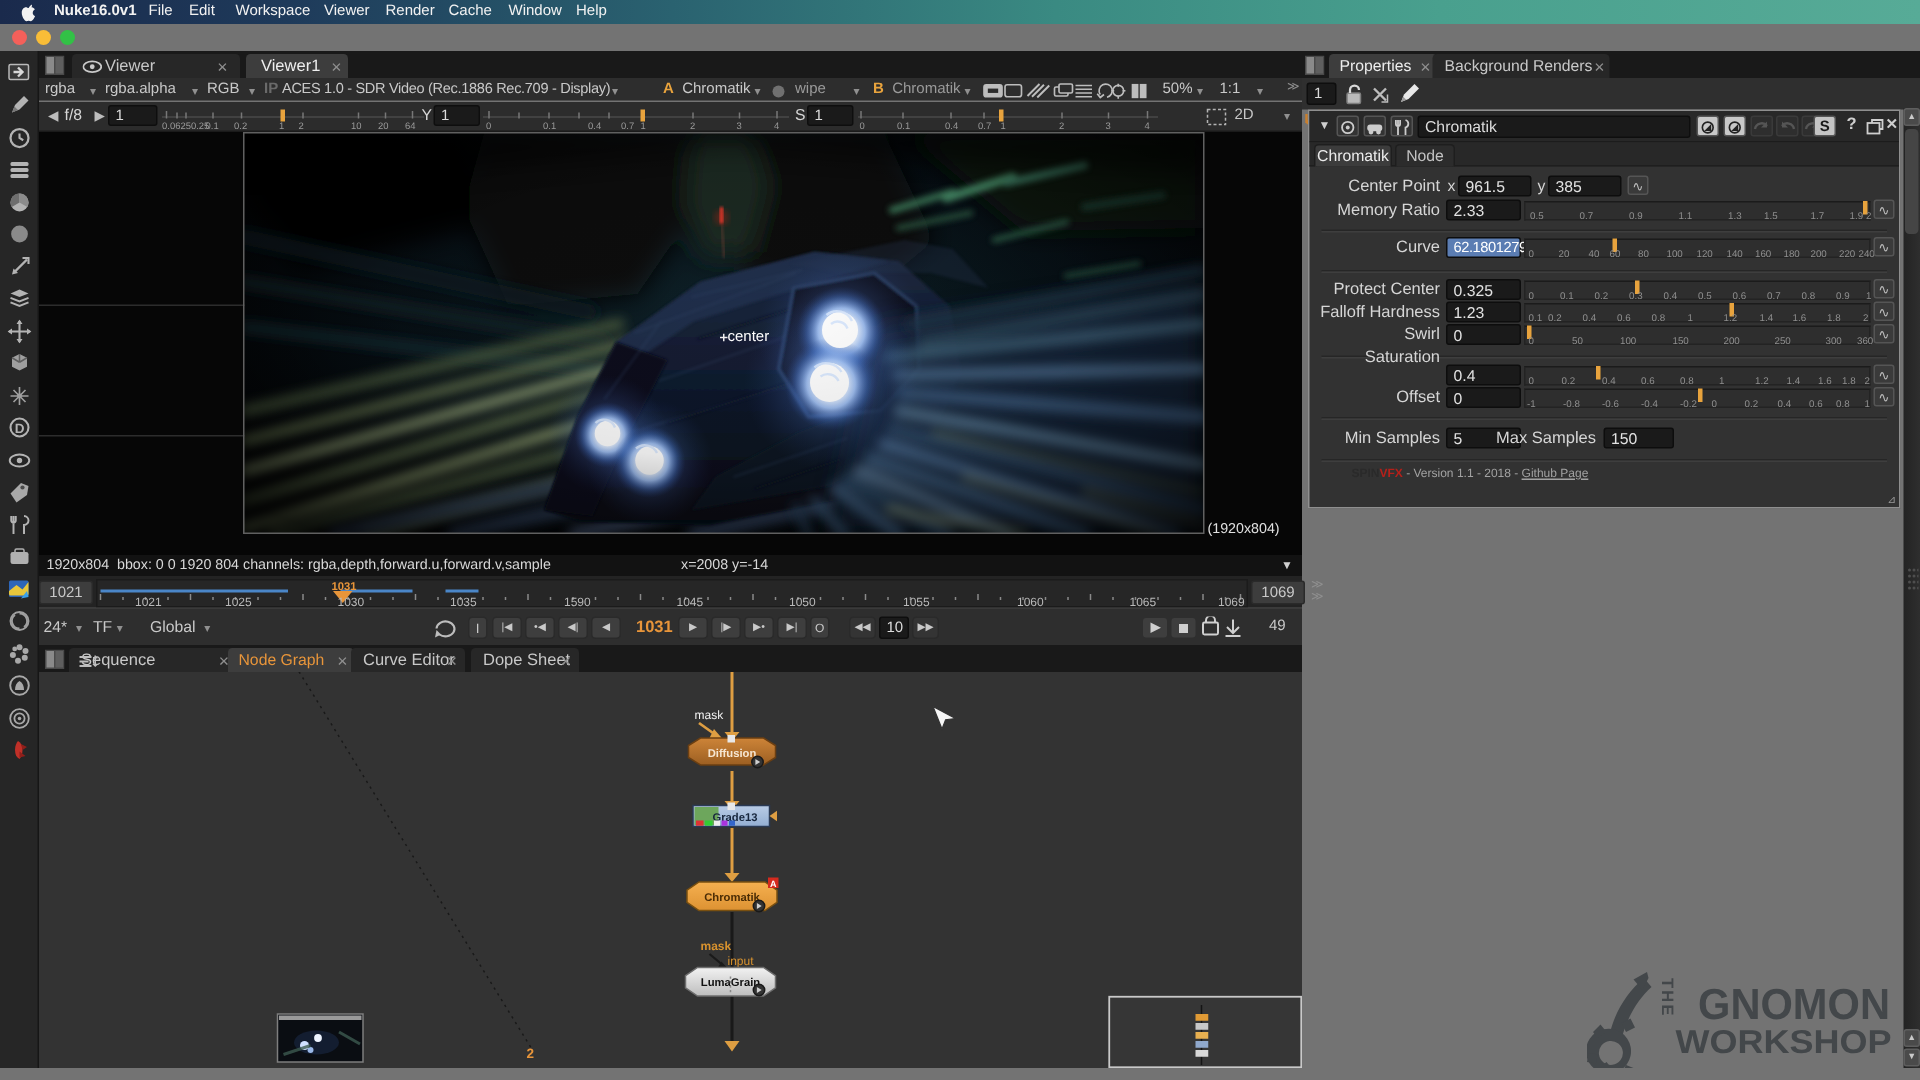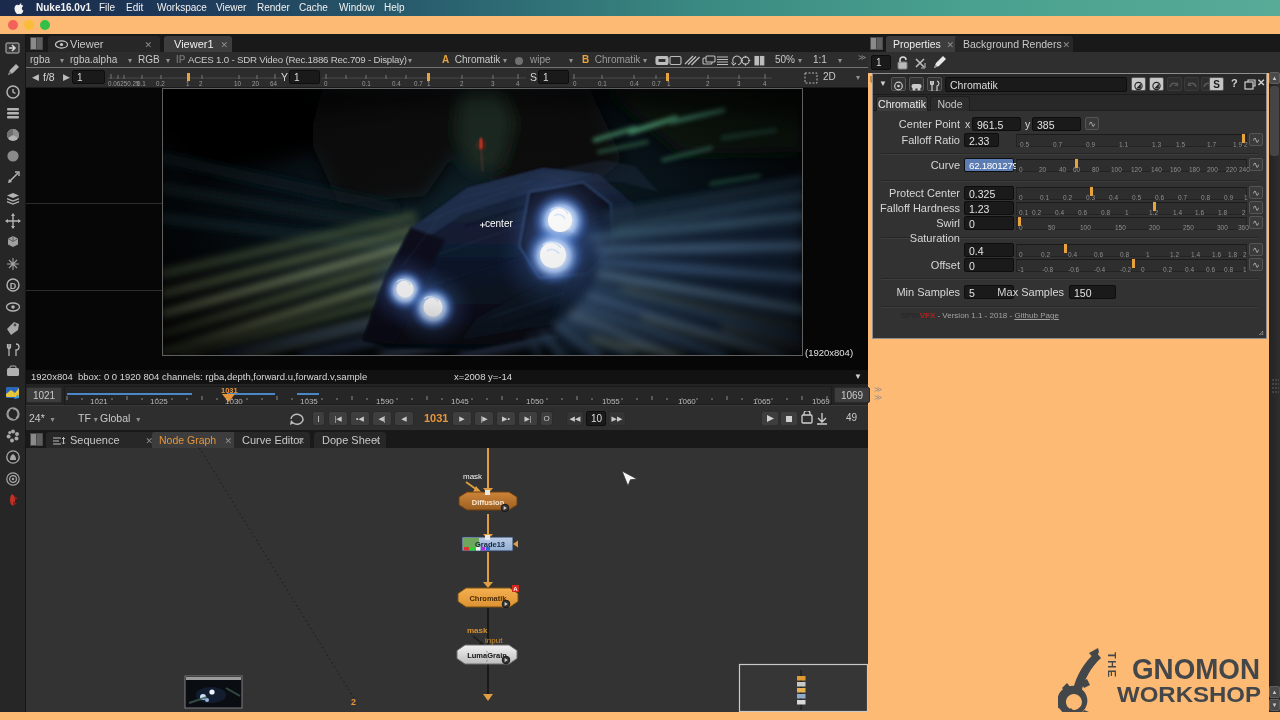--- a/index.html
+++ b/index.html
@@ -1,18 +1,18 @@
 <!DOCTYPE html>
 <html><head>
 <meta charset="utf-8">
 <style>
 *{margin:0;padding:0;box-sizing:border-box}
 html,body{width:1280px;height:720px;overflow:hidden;background:#2f2f2f;font-family:"Liberation Sans",sans-serif}
 .abs{position:absolute}
-#stage{position:relative;width:1280px;height:720px;background:#fdba74}
+#stage{position:relative;width:1280px;height:720px;background:#737373}
 
 #menubar{left:0;top:0;width:1280px;height:16px;letter-spacing:0;background:linear-gradient(90deg,#1a2a4c 0%,#1e3a5a 15%,#2a6270 35%,#3a8a82 55%,#49a08e 75%,#57ab97 100%);color:#f2f2f2;font-size:10px;line-height:16px;white-space:nowrap}
 #menubar b{font-weight:bold}
 #menubar span{position:absolute;top:0}
 #titlebar{left:0;top:16px;width:1280px;height:18px;background:linear-gradient(#454545,#393939);border-bottom:1px solid #161616;color:#b4b4b4;font-size:10px;font-weight:bold;line-height:18px;text-align:center}
 .tl{position:absolute;top:20px;width:10px;height:10px;border-radius:50%}
 
 .tabbar{background:#191919;height:18px}
 .tab{position:absolute;top:2px;height:16px;border-radius:3px 3px 0 0;font-size:11px;color:#c8c8c8;line-height:16px}
 .tab .x{color:#8f8f8f;font-size:9px}
@@ -489,21 +489,21 @@
 <div class="tick-lbl" style="left:576px;top:13px">1055</div>
 <div class="tick-lbl" style="left:652px;top:13px">1060</div>
 <div class="tick-lbl" style="left:727px;top:13px">1065</div>
 <div class="tick-lbl" style="left:786px;top:13px">1069</div>
 <div class="field" style="left:808px;top:3px;width:36px;height:16px;background:#3d3d3d;border-color:#2a2a2a;text-align:center;padding:0;line-height:15px;color:#c9c9c9">1069</div>
 <span class="abs" style="left:848px;top:2px;color:#8f8f8f;font-size:8px;line-height:8px">≫<br>≫</span>
 </div>
 
 <div class="abs" id="transport">
 <span class="ddown" style="left:3px;top:6px">24* &nbsp;<span class="arr">▾</span></span>
-<span class="ddown" style="left:52px;top:6px">TF <span class="arr">▾</span></span>
+<span class="ddown" style="left:36px;top:6px">TF <span class="arr">▾</span></span>
 <span class="ddown" style="left:74px;top:6px">Global &nbsp;<span class="arr">▾</span></span>
 <svg class="abs" style="left:262px;top:6px" width="20" height="14">
         <path d="M3 7a6 5 0 1 1 2 4" stroke="#bdbdbd" stroke-width="1.4" fill="none"></path>
         <path d="M2 13l4-2-3-3z" fill="#bdbdbd"></path>
       </svg>
 <div class="btn" style="left:286px;top:5px;width:13px;height:15px;font-size:9px;line-height:14px">I</div>
 <div class="btn" style="left:302px;top:5px;width:20px;height:15px;font-size:7px;line-height:14px">|◀</div>
 <div class="btn" style="left:324px;top:5px;width:20px;height:15px;font-size:7px;line-height:14px">•◀</div>
 <div class="btn" style="left:346px;top:5px;width:20px;height:15px;font-size:7px;line-height:14px">◀|</div>
 <div class="btn" style="left:368px;top:5px;width:20px;height:15px;font-size:7px;line-height:14px">◀</div>
@@ -527,21 +527,21 @@
 </svg>
 <span class="abs" style="left:820px;top:6px;color:#c9c9c9;font-size:10px">49</span>
 </div>
 
 <div class="abs tabbar" id="ntabs">
 <svg class="abs" style="left:4px;top:3px" width="13" height="13">
         <rect width="13" height="13" fill="#4a4a4a"></rect>
         <rect x="1" y="1" width="5" height="11" fill="#8a8a8a"></rect>
         <rect x="7" y="1" width="5" height="11" fill="#5e5e5e"></rect>
       </svg>
-<div class="tab" style="left:20px;width:114px;background:#272727;padding-left:24px">Sequence <span class="x" style="position:absolute;right:7px;top:1px">✕</span>
+<div class="tab" style="left:20px;width:114px;background:#272727;padding-left:8px">Sequence <span class="x" style="position:absolute;right:7px;top:1px">✕</span>
 <svg class="abs" style="left:6px;top:3px" width="14" height="11">
           <path d="M1 3h8M1 6h6M1 9h8" stroke="#bdbdbd" stroke-width="1.2"></path>
           <path d="M11.5 2v7M10 7.5l1.5 1.5L13 7.5M10 3.5h3" stroke="#bdbdbd" stroke-width="1"></path>
         </svg>
 </div>
 <div class="tab" style="left:126px;width:84px;background:#3d3d3d;color:#e8953a;padding-left:7px;font-size:10.5px">Node Graph <span class="x" style="position:absolute;right:4px;top:1px">✕</span></div>
 <div class="tab" style="left:208px;width:76px;background:#272727;padding-left:8px">Curve Editor <span class="x" style="position:absolute;right:5px;top:1px">✕</span></div>
 <div class="tab" style="left:288px;width:72px;background:#272727;padding-left:8px">Dope Sheet <span class="x" style="position:absolute;right:5px;top:1px">✕</span></div>
 </div>
 
@@ -719,22 +719,22 @@
 <div class="abs" style="left:3px;top:1px;width:52px;height:15px;background:#3c3c3c;border:1px solid #1e1e1e;border-bottom:none;border-radius:3px 3px 0 0;color:#ececec;font-size:10.5px;text-align:center;line-height:15px">Chromatik</div>
 <div class="abs" style="left:57px;top:1px;width:40px;height:15px;background:#2c2c2c;border:1px solid #1e1e1e;border-bottom:none;border-radius:3px 3px 0 0;color:#c4c4c4;font-size:10.5px;text-align:center;line-height:15px">Node</div>
 </div>
 
 <div class="plabel" style="left:0;top:44px;width:87px">Center Point</div>
 <span class="abs" style="left:92px;top:44px;color:#d6d6d6;font-size:10.5px">x</span>
 <div class="pfield" style="left:99px;top:43px;width:49px;height:14px">961.5</div>
 <span class="abs" style="left:152px;top:44px;color:#d6d6d6;font-size:10.5px">y</span>
 <div class="pfield" style="left:159px;top:43px;width:49px;height:14px">385</div>
 <div class="cbox" style="left:212px;top:43px">∿</div>
-<div class="plabel" style="left:0;top:60px;width:87px">Falloff Ratio</div>
-<div class="pfield" style="left:91px;top:59px;width:35px;height:14px">2.33</div>
+<div class="plabel" style="left:0;top:60px;width:87px">Memory Ratio</div>
+<div class="pfield" style="left:91px;top:59px;width:50px;height:14px">2.33</div>
 <div class="slider" style="left:143px;top:60px;width:231px">
 <div class="smark" style="left:225px"></div>
 <span class="stick" style="left:3px">0.5</span>
         <span class="stick" style="left:36px">0.7</span>
         <span class="stick" style="left:69px">0.9</span>
         <span class="stick" style="left:102px">1.1</span>
         <span class="stick" style="left:135px">1.3</span>
         <span class="stick" style="left:159px">1.5</span>
         <span class="stick" style="left:190px">1.7</span>
         <span class="stick" style="left:216px">1.9</span>

